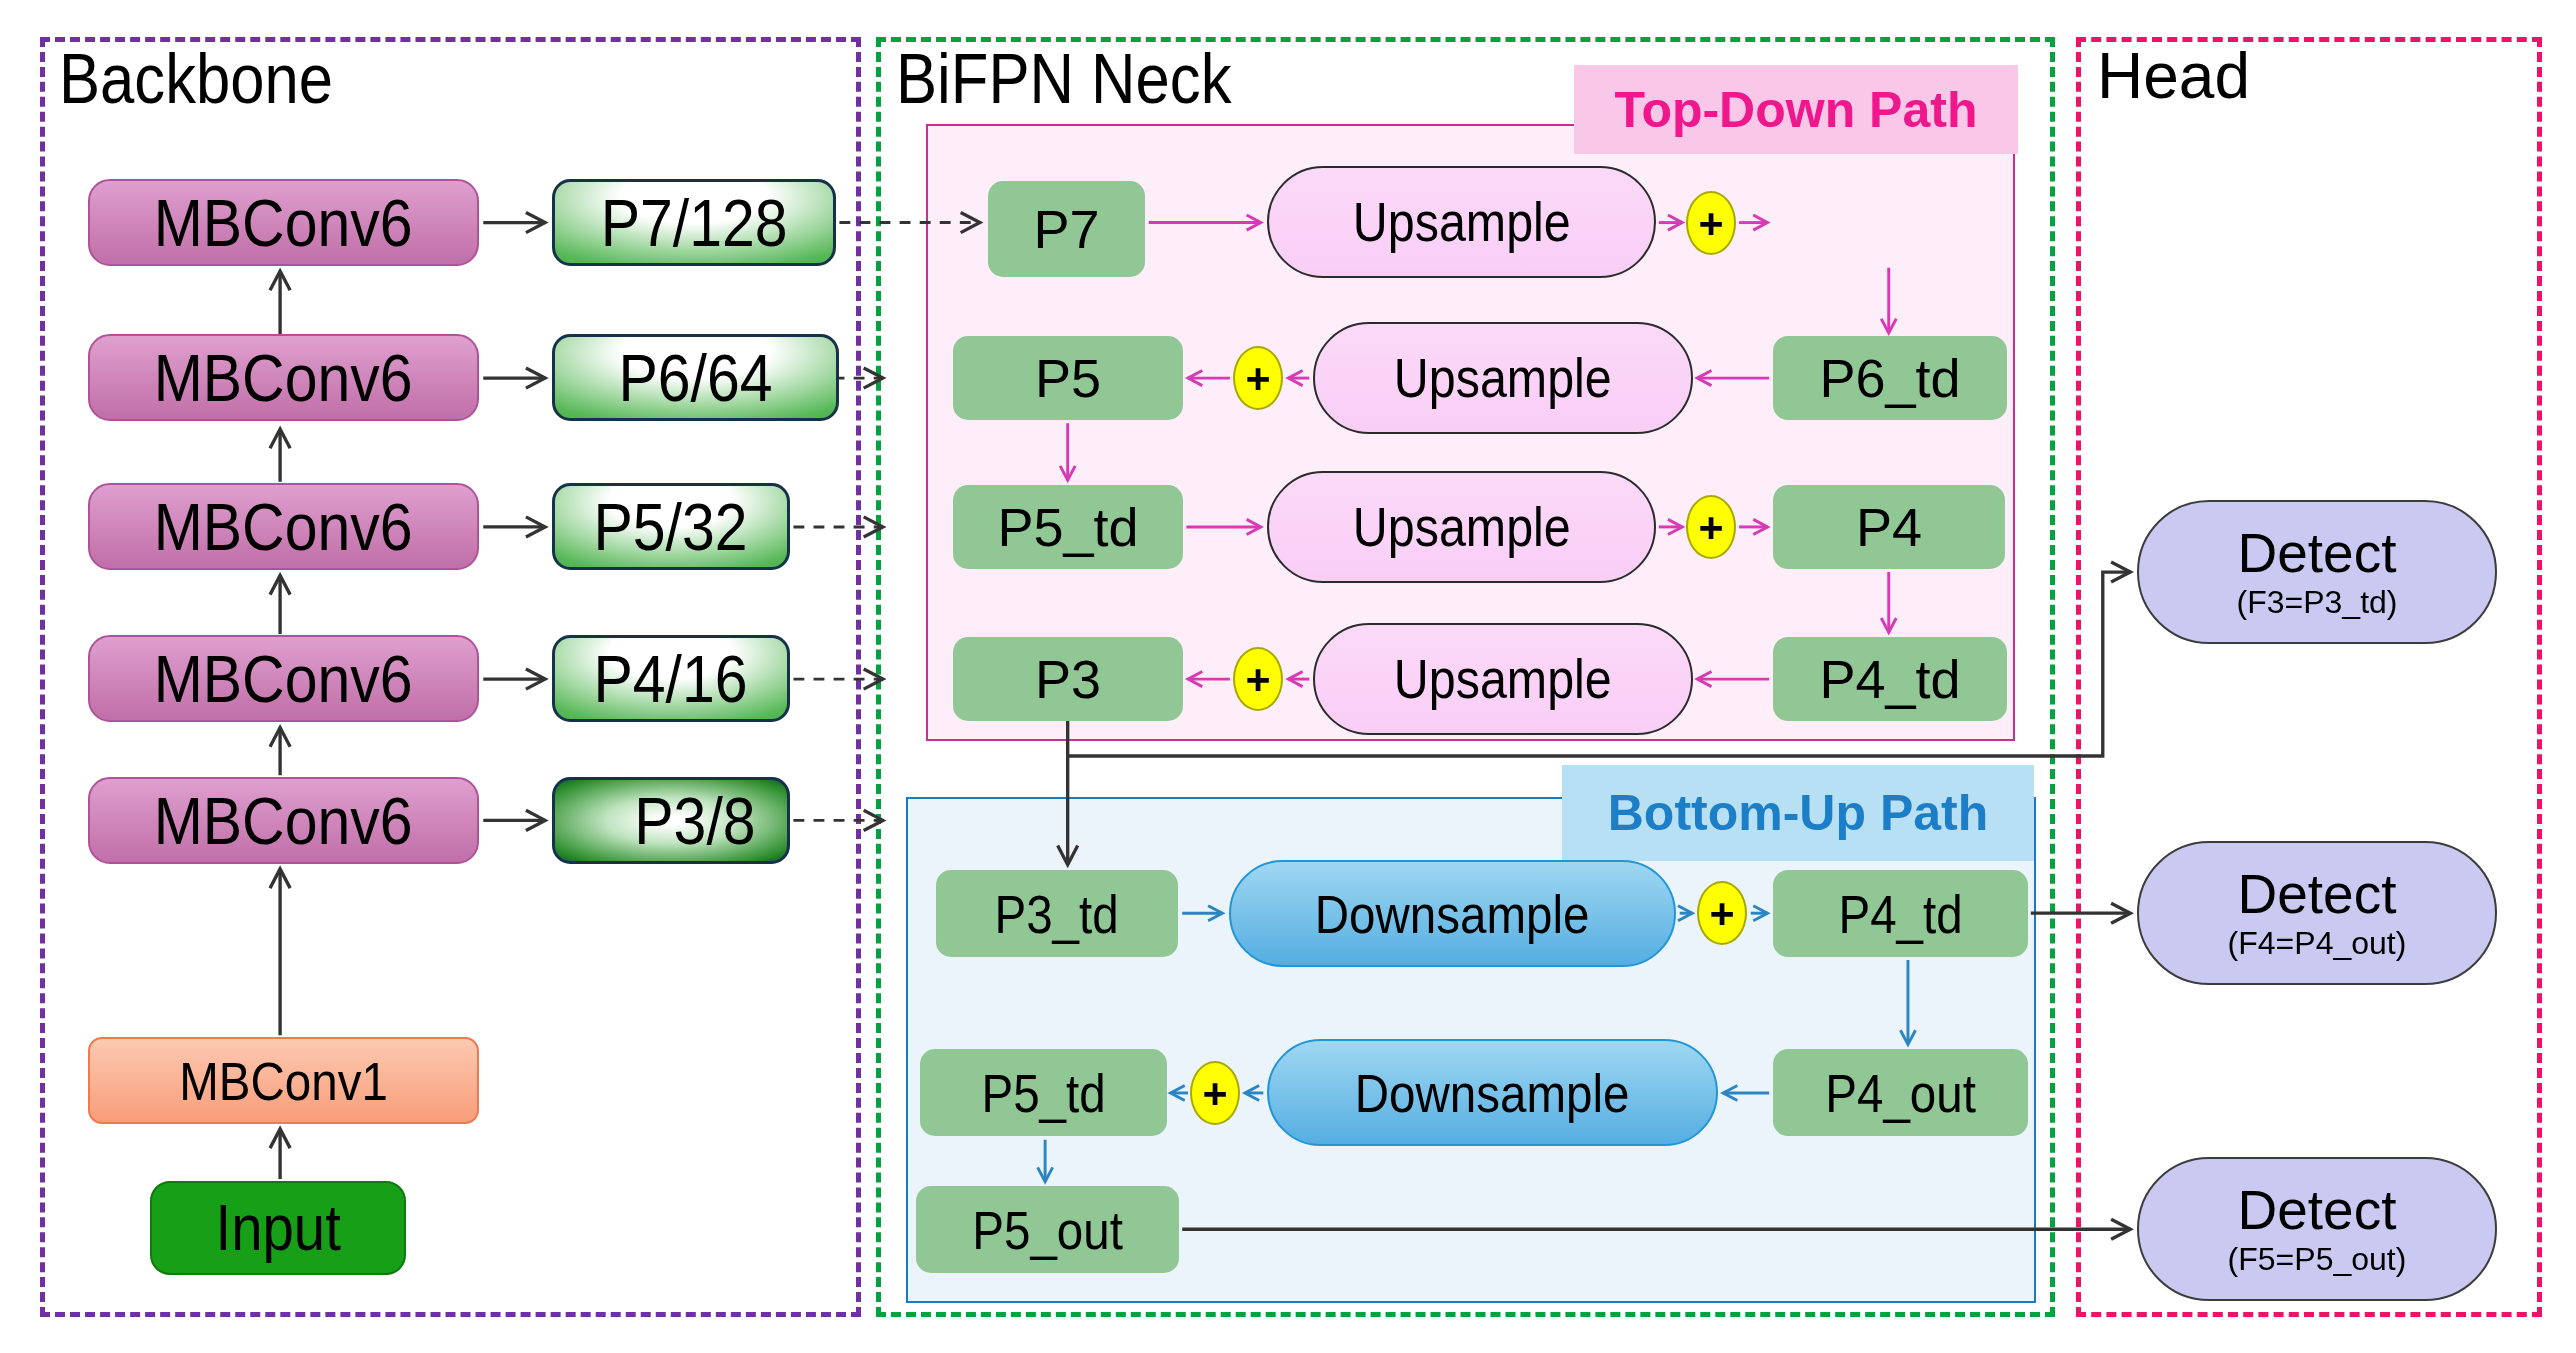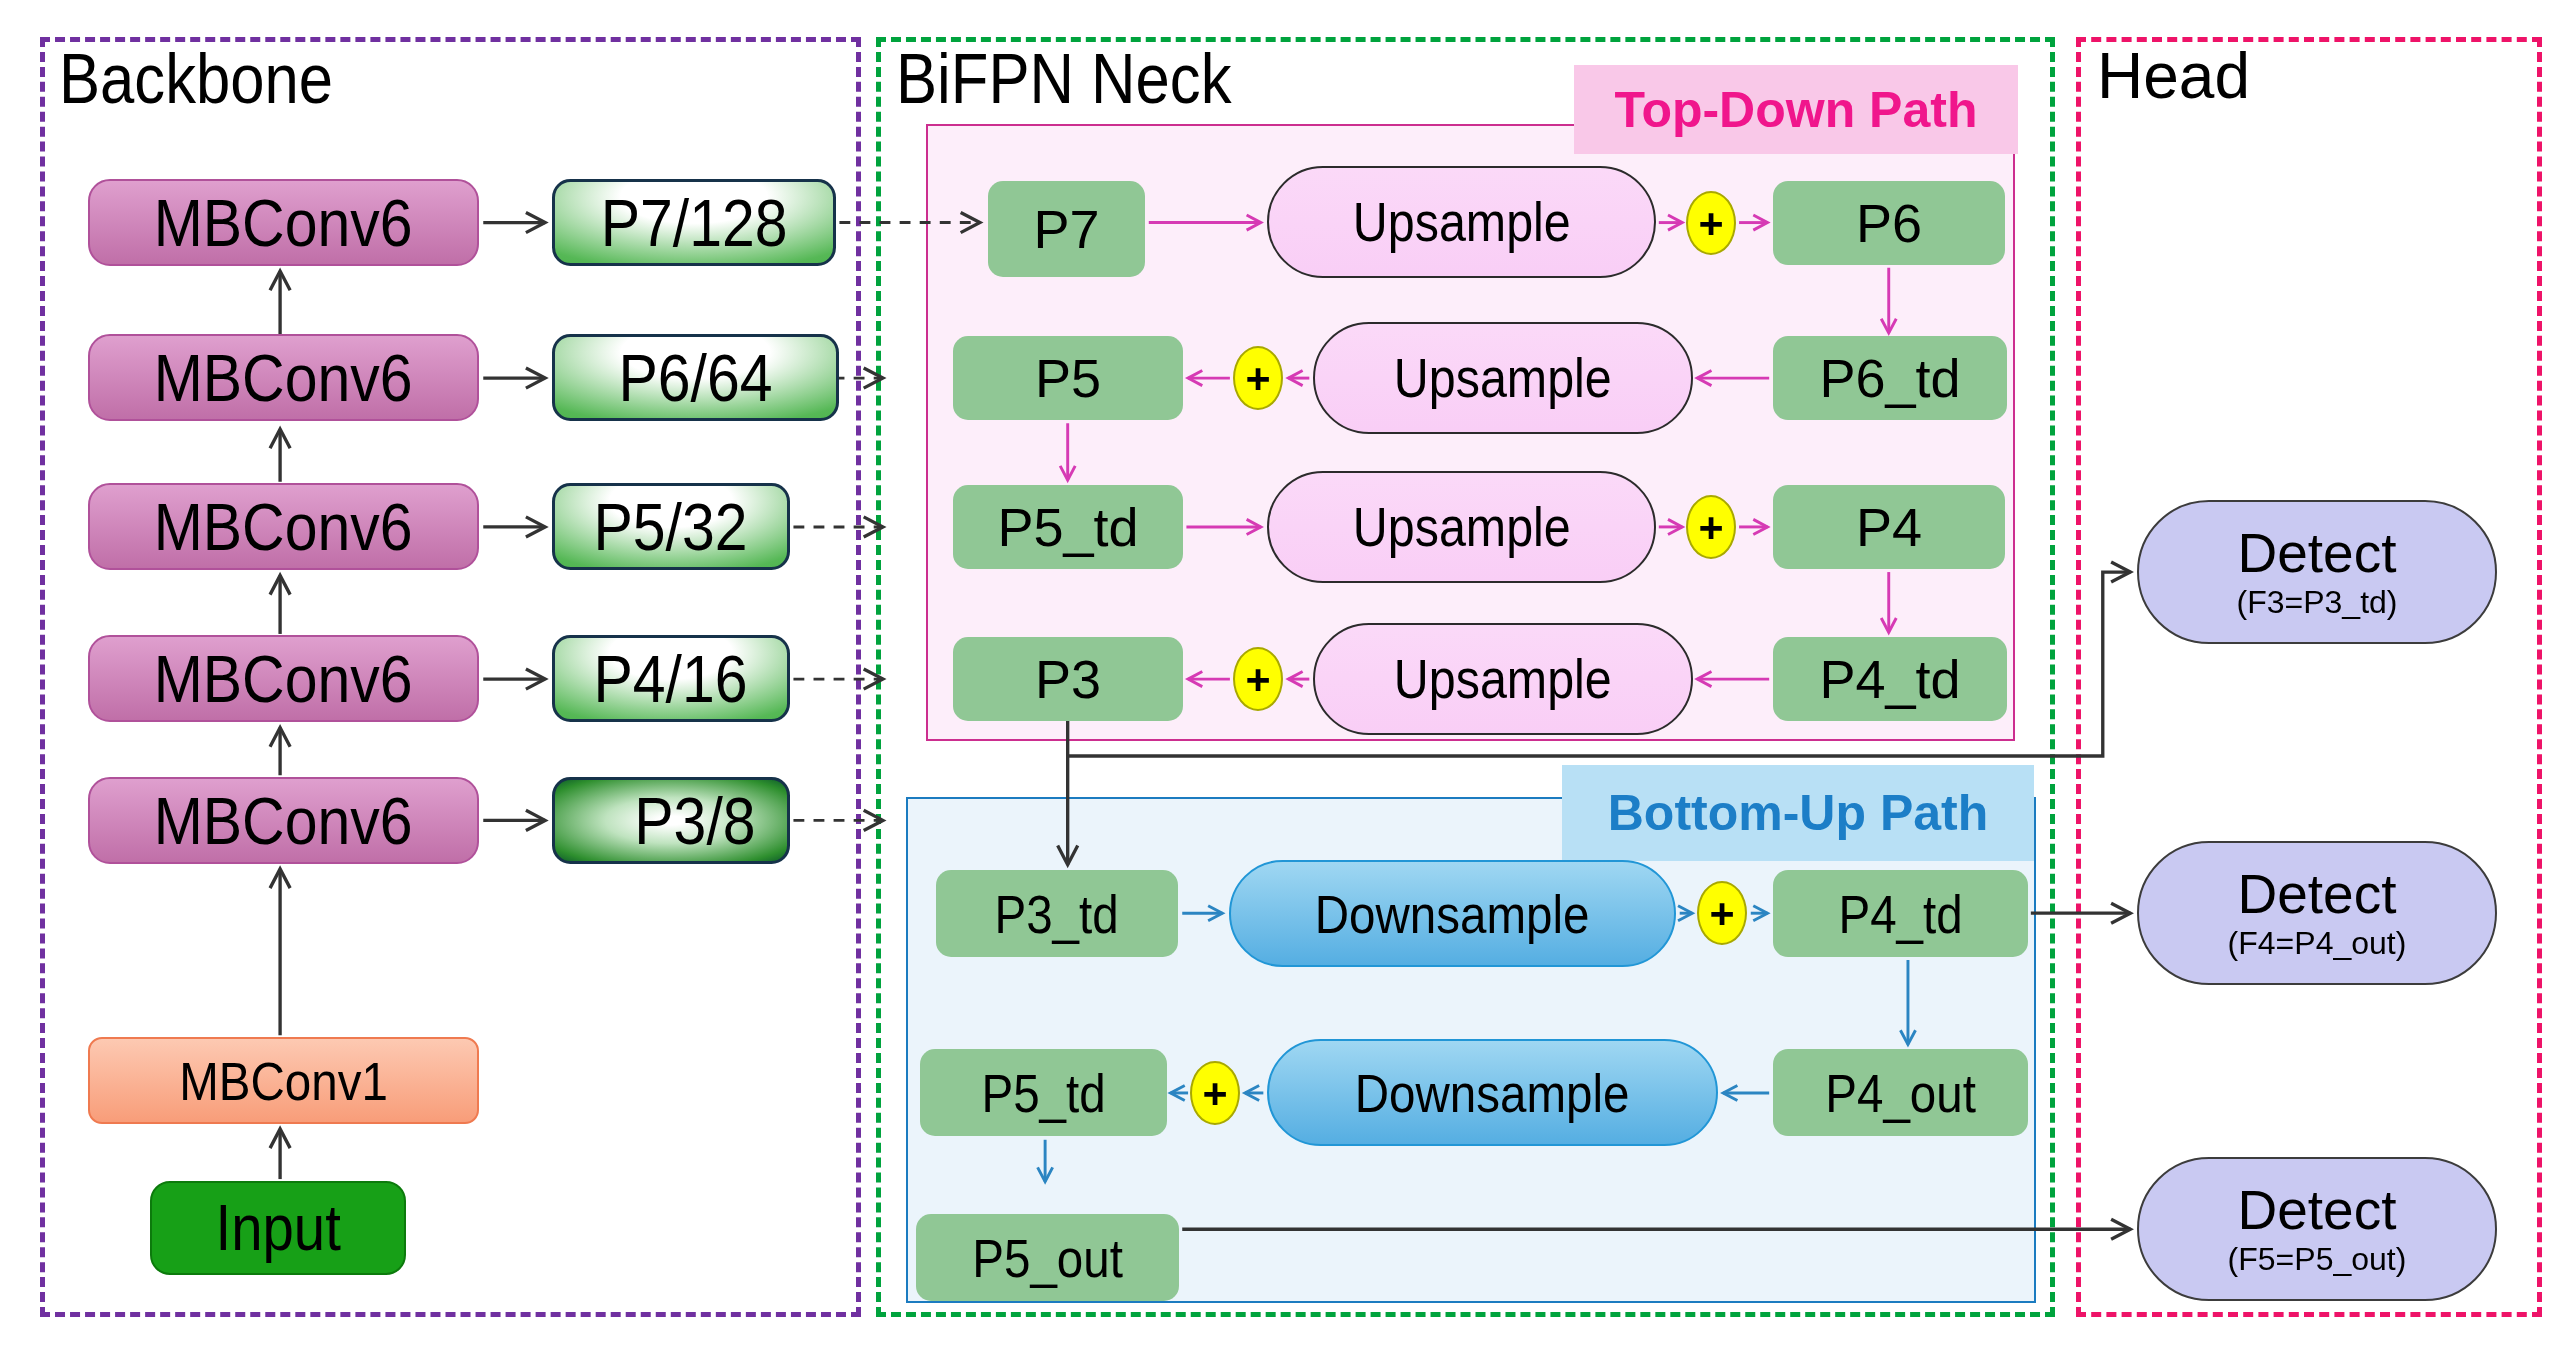--- a/index.html
+++ b/index.html
@@ -184,23 +184,20 @@
 
   <div class="abs flexc node ngreen" style="left:988px;top:181px;width:157px;height:96px;">
       <span>P7</span>
     </div>
   <div class="abs flexc node stadium up" style="left:1267px;top:166px;width:389px;height:112px;">
       <span class="cond">Upsample</span>
     </div>
   <div class="abs flexc node plus" style="left:1686px;top:191px;width:50px;height:64px;">
       <span>+</span>
     </div>
-  <div class="abs flexc node ngreen" style="left:1773px;top:181px;width:232px;height:84px;">
-      <span>P6</span>
-    </div>
 
   <div class="abs flexc node ngreen" style="left:953px;top:336px;width:230px;height:84px;">
       <span>P5</span>
     </div>
   <div class="abs flexc node plus" style="left:1233px;top:346px;width:50px;height:64px;">
       <span>+</span>
     </div>
   <div class="abs flexc node stadium up" style="left:1313px;top:322px;width:380px;height:112px;">
       <span class="cond">Upsample</span>
     </div>
@@ -253,21 +250,21 @@
   <div class="abs flexc node plus" style="left:1190px;top:1061px;width:50px;height:64px;">
       <span>+</span>
     </div>
   <div class="abs flexc node stadium down" style="left:1267px;top:1039px;width:451px;height:107px;">
       <span class="cond">Downsample</span>
     </div>
   <div class="abs flexc node ngreen" style="left:1773px;top:1049px;width:255px;height:87px;">
       <span class="cond">P4_out</span>
     </div>
 
-  <div class="abs flexc node ngreen" style="left:916px;top:1186px;width:263px;height:87px;margin-top:28px;">
+  <div class="abs flexc node ngreen" style="left:916px;top:1186px;width:263px;height:87px;">
       <span class="cond">P5_out</span>
     </div>
 
   <div class="abs flexc node detect" style="left:2137px;top:500px;width:360px;height:144px;">
     <span class="dl">Detect</span>
     <span class="ds">(F3=P3_td)</span>
   </div>
   <div class="abs flexc node detect" style="left:2137px;top:841px;width:360px;height:144px;">
     <span class="dl">Detect</span>
     <span class="ds">(F4=P4_out)</span>

